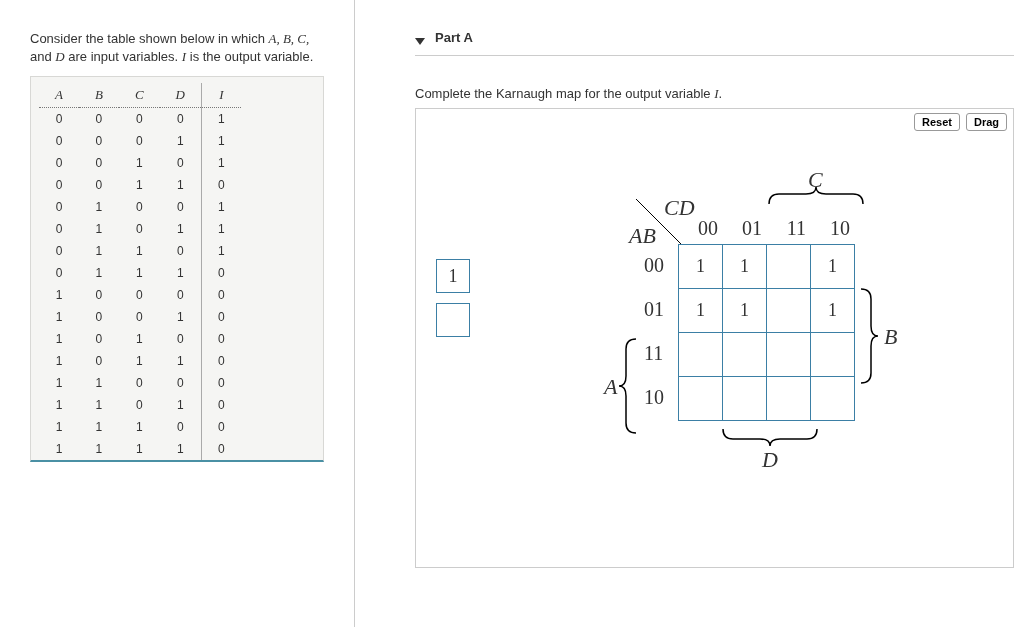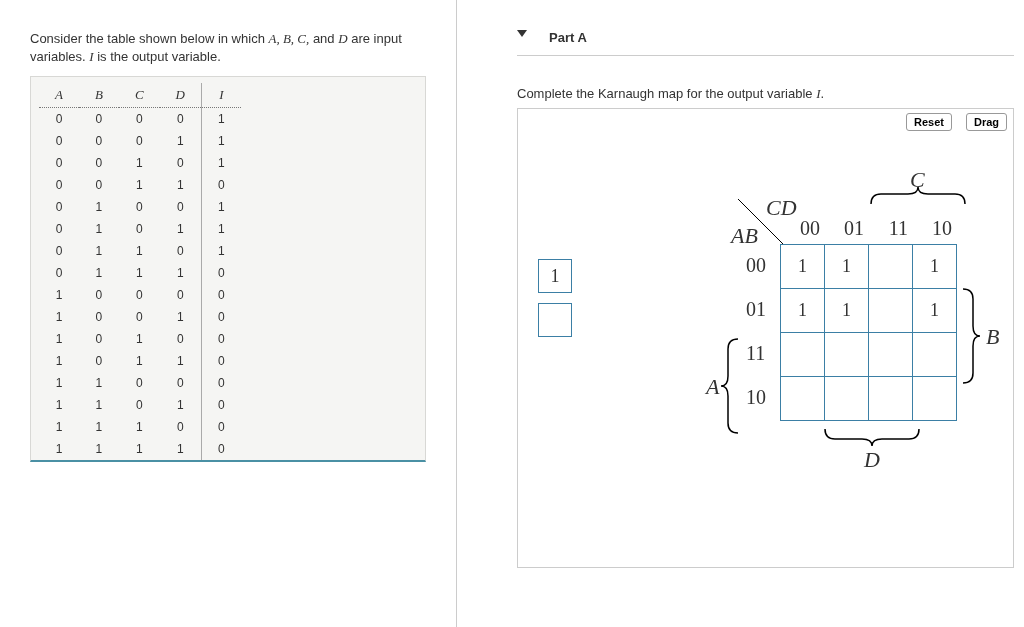--- a/index.html
+++ b/index.html
@@ -7,21 +7,21 @@
     margin: 0;
     font-family: Arial, Helvetica, sans-serif;
     font-size: 13px;
     color: #333;
     background: #fff;
     display: flex;
     width: 1024px;
     height: 627px;
   }
   .left-panel {
-    width: 457px;
+    width: 355px;
     padding: 30px 30px 0 30px;
     border-right: 1px solid #ccc;
     flex-shrink: 0;
   }
   .problem-text {
     margin-bottom: 10px;
     line-height: 1.4;
   }
   .table-container {
     background: #f5f5f3;
@@ -56,22 +56,22 @@
   }
   em.var { font-family: Georgia, serif; font-style: italic; }
 
   .right-panel {
     flex: 1;
     padding: 30px 10px 0 60px;
     position: relative;
   }
   .part-header {
     display: flex;
-    align-items: flex-start;
-    gap: 22px;
+    align-items: flex-end;
+    gap: 10px;
     border-bottom: 1px solid #ccc;
     padding-bottom: 10px;
     margin-bottom: 20px;
   }
   .caret {
     width: 0; height: 0;
     border-left: 5px solid transparent;
     border-right: 5px solid transparent;
     border-top: 7px solid #333;
   }
@@ -83,21 +83,21 @@
     border: 1px solid #ccc;
     height: 460px;
     position: relative;
     background: #fff;
   }
   .wk-toolbar {
     position: absolute;
     top: 4px;
     right: 6px;
     display: flex;
-    gap: 14px;
+    gap: 6px;
   }
   .wk-btn {
     border: 1px solid #999;
     background: #fff;
     font-size: 11px;
     font-weight: bold;
     padding: 2px 7px;
     border-radius: 3px;
     cursor: pointer;
   }

